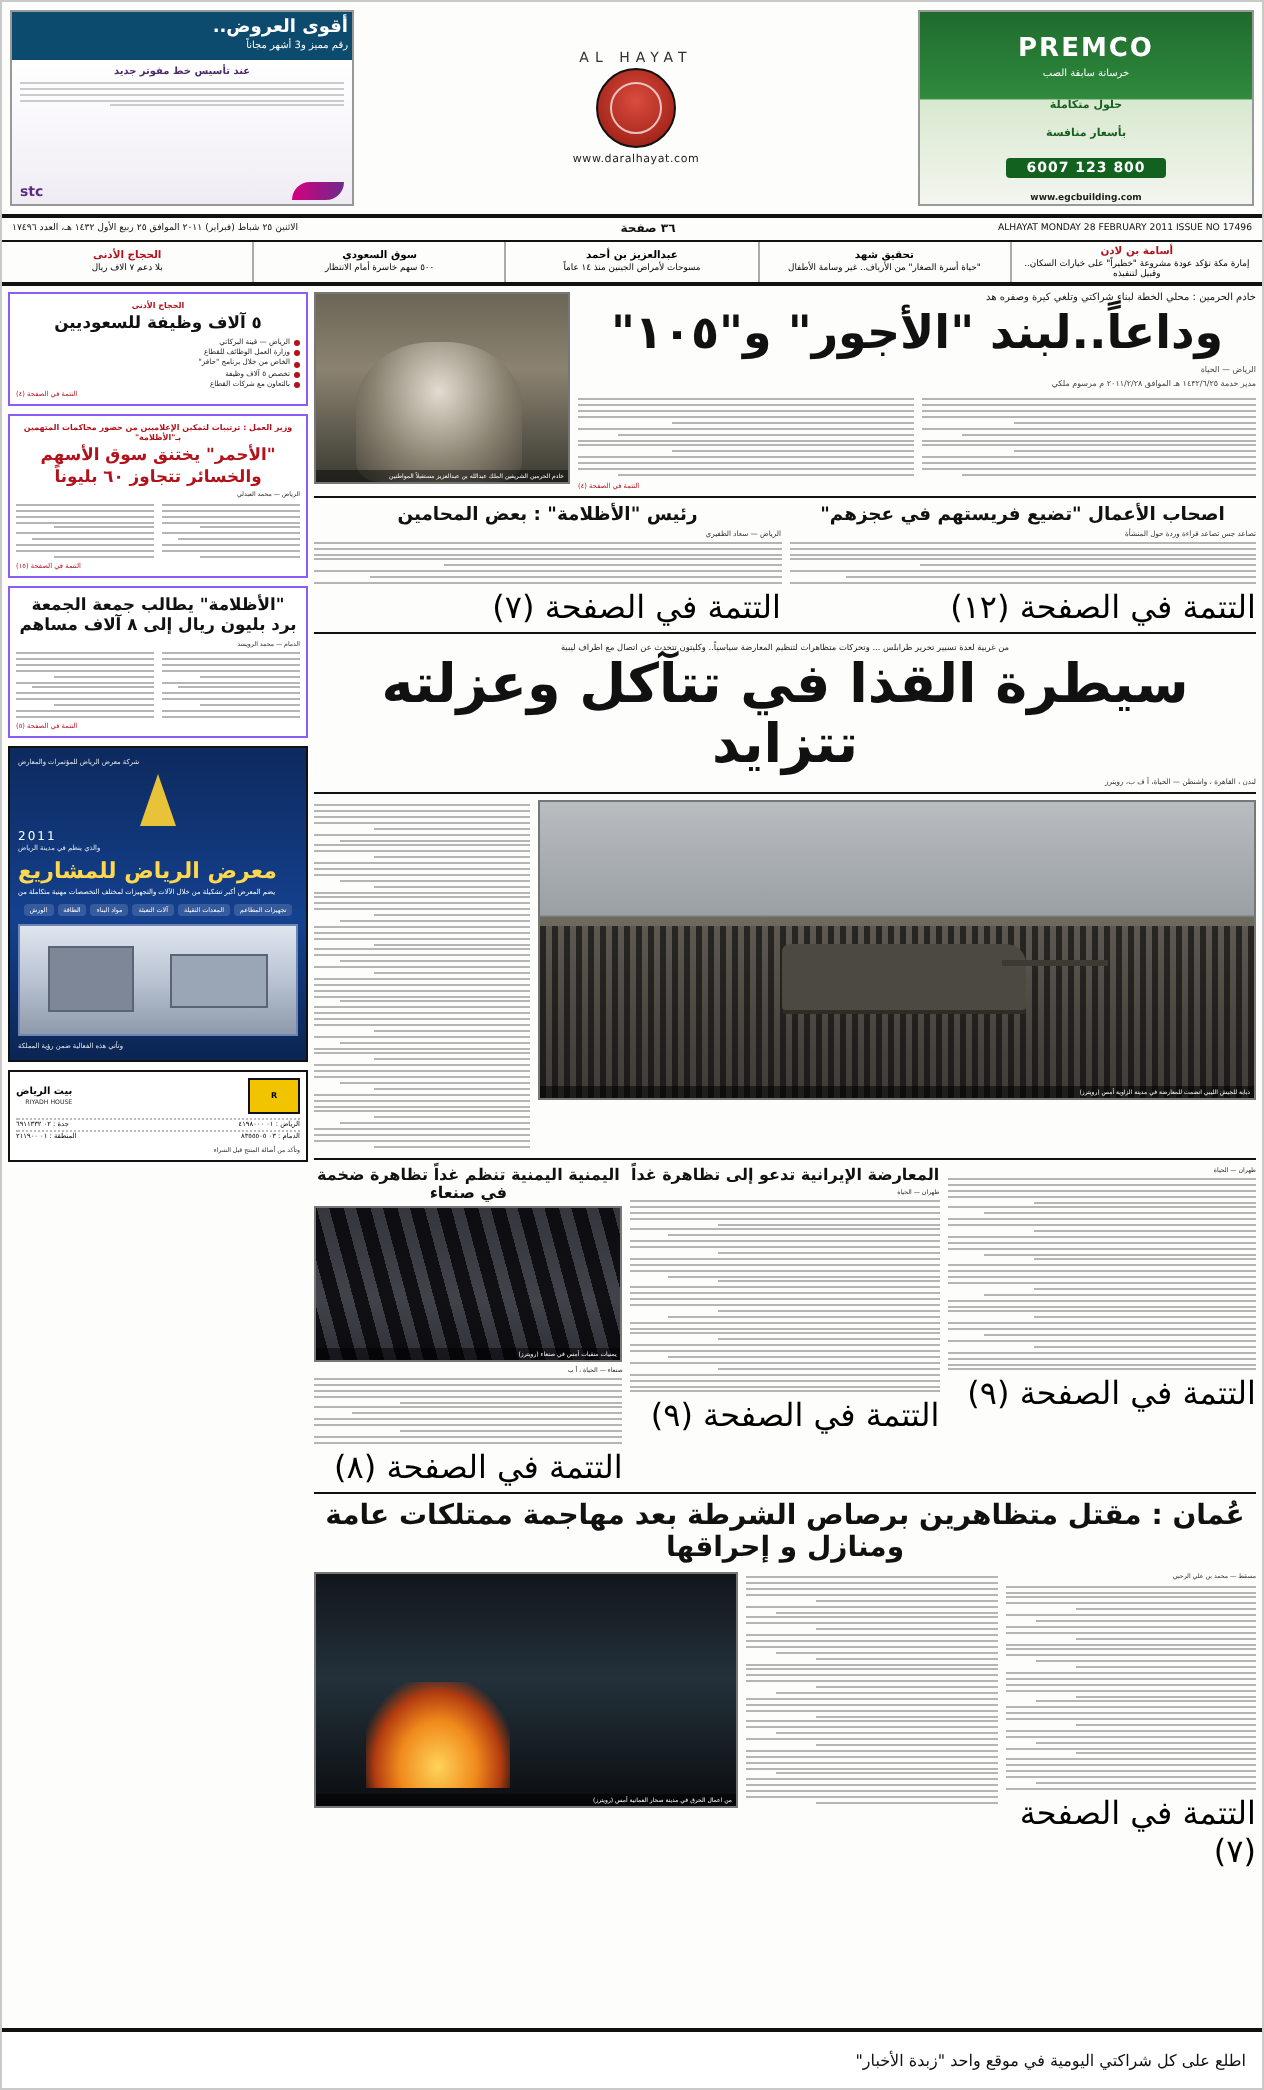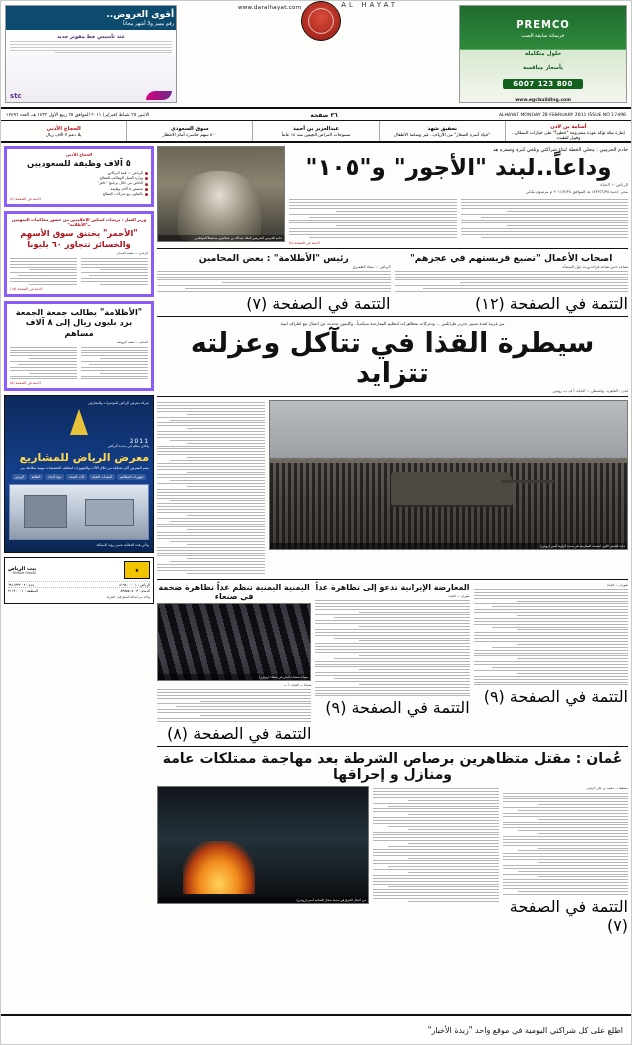--- a/index.html
+++ b/index.html
@@ -49,37 +49,37 @@
     position: relative;
     overflow: hidden;
   }
   .ad-left .top {
     height: 46%;
     color: #fff;
     display: flex; flex-direction: column; align-items: center; justify-content: center;
     gap: 2px;
   }
   .ad-left .premco {
-    font-size: 10px; letter-spacing: 1px; font-weight: bold;
+    font-size: 13px; letter-spacing: 1px; font-weight: bold;
   }
   .ad-left .sub { font-size: 5px; }
   .ad-left .bottom {
     height: 54%;
     display: flex; flex-direction: column; align-items: center; justify-content: space-between;
     color: #16601f; font-size: 5.5px; gap: 2px; font-weight: bold;
   }
   .ad-left .phone {
     background: #12611f; color: #fff; font-size: 7px; padding: 1px 10px; border-radius: 2px;
     letter-spacing: .5px;
   }
   .ad-left .site { font-size: 4.5px; color: #1d1d1d; }
 
   .nameplate {
     flex: 1;
-    display: flex; align-items: flex-start; justify-content: center;
+    display: flex; flex-direction: column; align-items: center; justify-content: center;
     position: relative;
   }
   .nameplate .en {
     font-size: 7px; letter-spacing: 3px; color: #333; margin-bottom: 1px;
   }
   .nameplate .logo-row {
     display: flex; align-items: center; justify-content: center; gap: 4px;
   }
   .nameplate .arabic-title {
     font-size: 46px; font-weight: bold; color: #111; line-height: .95;
@@ -289,21 +289,21 @@
   }
   .bottom-story .photo .cap {
     position: absolute; left:0; right:0; bottom:0; font-size:3px; color:#fff;
     background: rgba(0,0,0,.5); padding: 1px 2px; text-align: right;
   }
   .bottom-story .cols { flex: 1; display: flex; gap: 4px; }
   .bottom-story .cols > div { flex: 1; }
 
   
   .rbox {
-    border: 3px solid #8b5cf6;
+    border: 1px solid #8b5cf6;
     margin-bottom: 4px;
     padding: 3px;
     background: #fff;
   }
   .rbox .label {
     font-size: 4px; color: #b3121b; font-weight: bold; text-align: center; margin-bottom: 1px;
   }
   .rbox h3 {
     margin: 0 0 2px; font-size: 8.4px; text-align: center; color: #111; line-height: 1.25;
   }
@@ -327,21 +327,21 @@
     position: relative;
   }
   .seal:after {
     content:""; position:absolute; inset:5px; border:1px solid #1d6b33; border-radius:50%;
   }
 
   
   .rad {
     border: 1px solid #111;
     background: linear-gradient(180deg,#0d2a5e 0%, #14418f 55%, #0b2552 100%);
-    color: #fff; text-align: right; padding: 5px 4px; margin-bottom: 4px;
+    color: #fff; text-align: left; padding: 5px 4px; margin-bottom: 4px;
   }
   .rad .tiny-top { font-size: 3.4px; opacity: .9; }
   .rad .torch {
     width: 0; height: 0; margin: 4px auto 2px;
     border-left: 9px solid transparent; border-right: 9px solid transparent;
     border-bottom: 26px solid #e8c33a;
   }
   .rad .year { font-size: 6px; letter-spacing: 1px; }
   .rad h3 { margin: 3px 0 2px; font-size: 11px; color: #ffd84d; }
   .rad .desc { font-size: 3.4px; line-height: 1.5; }

